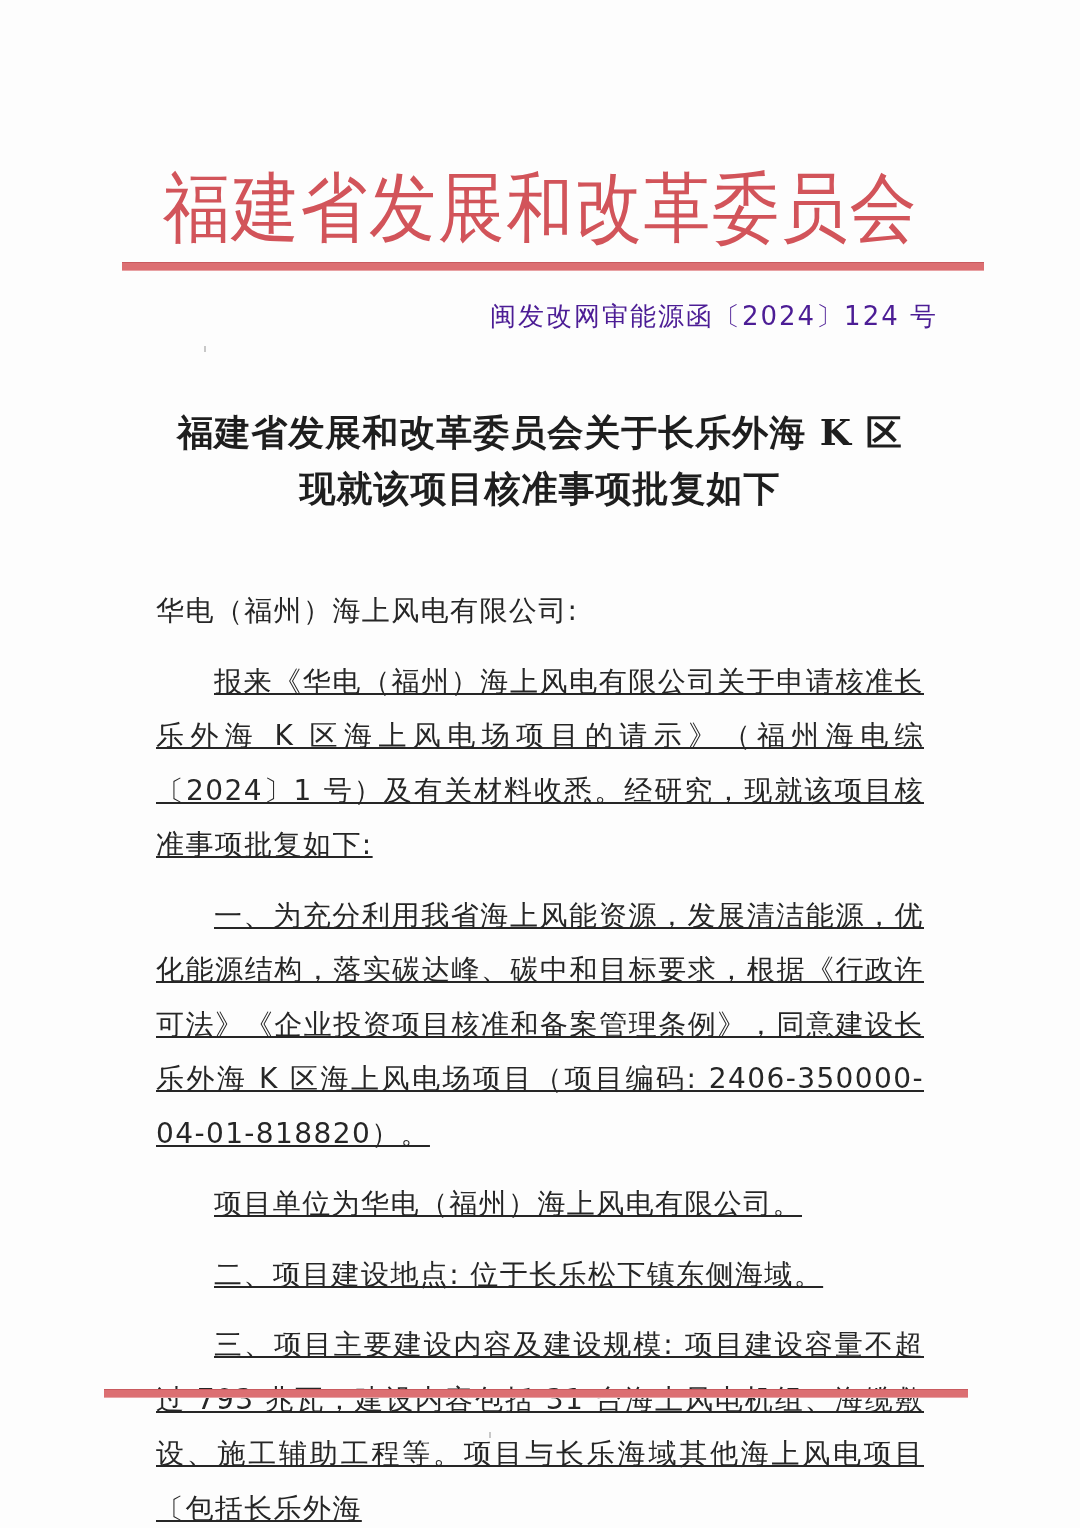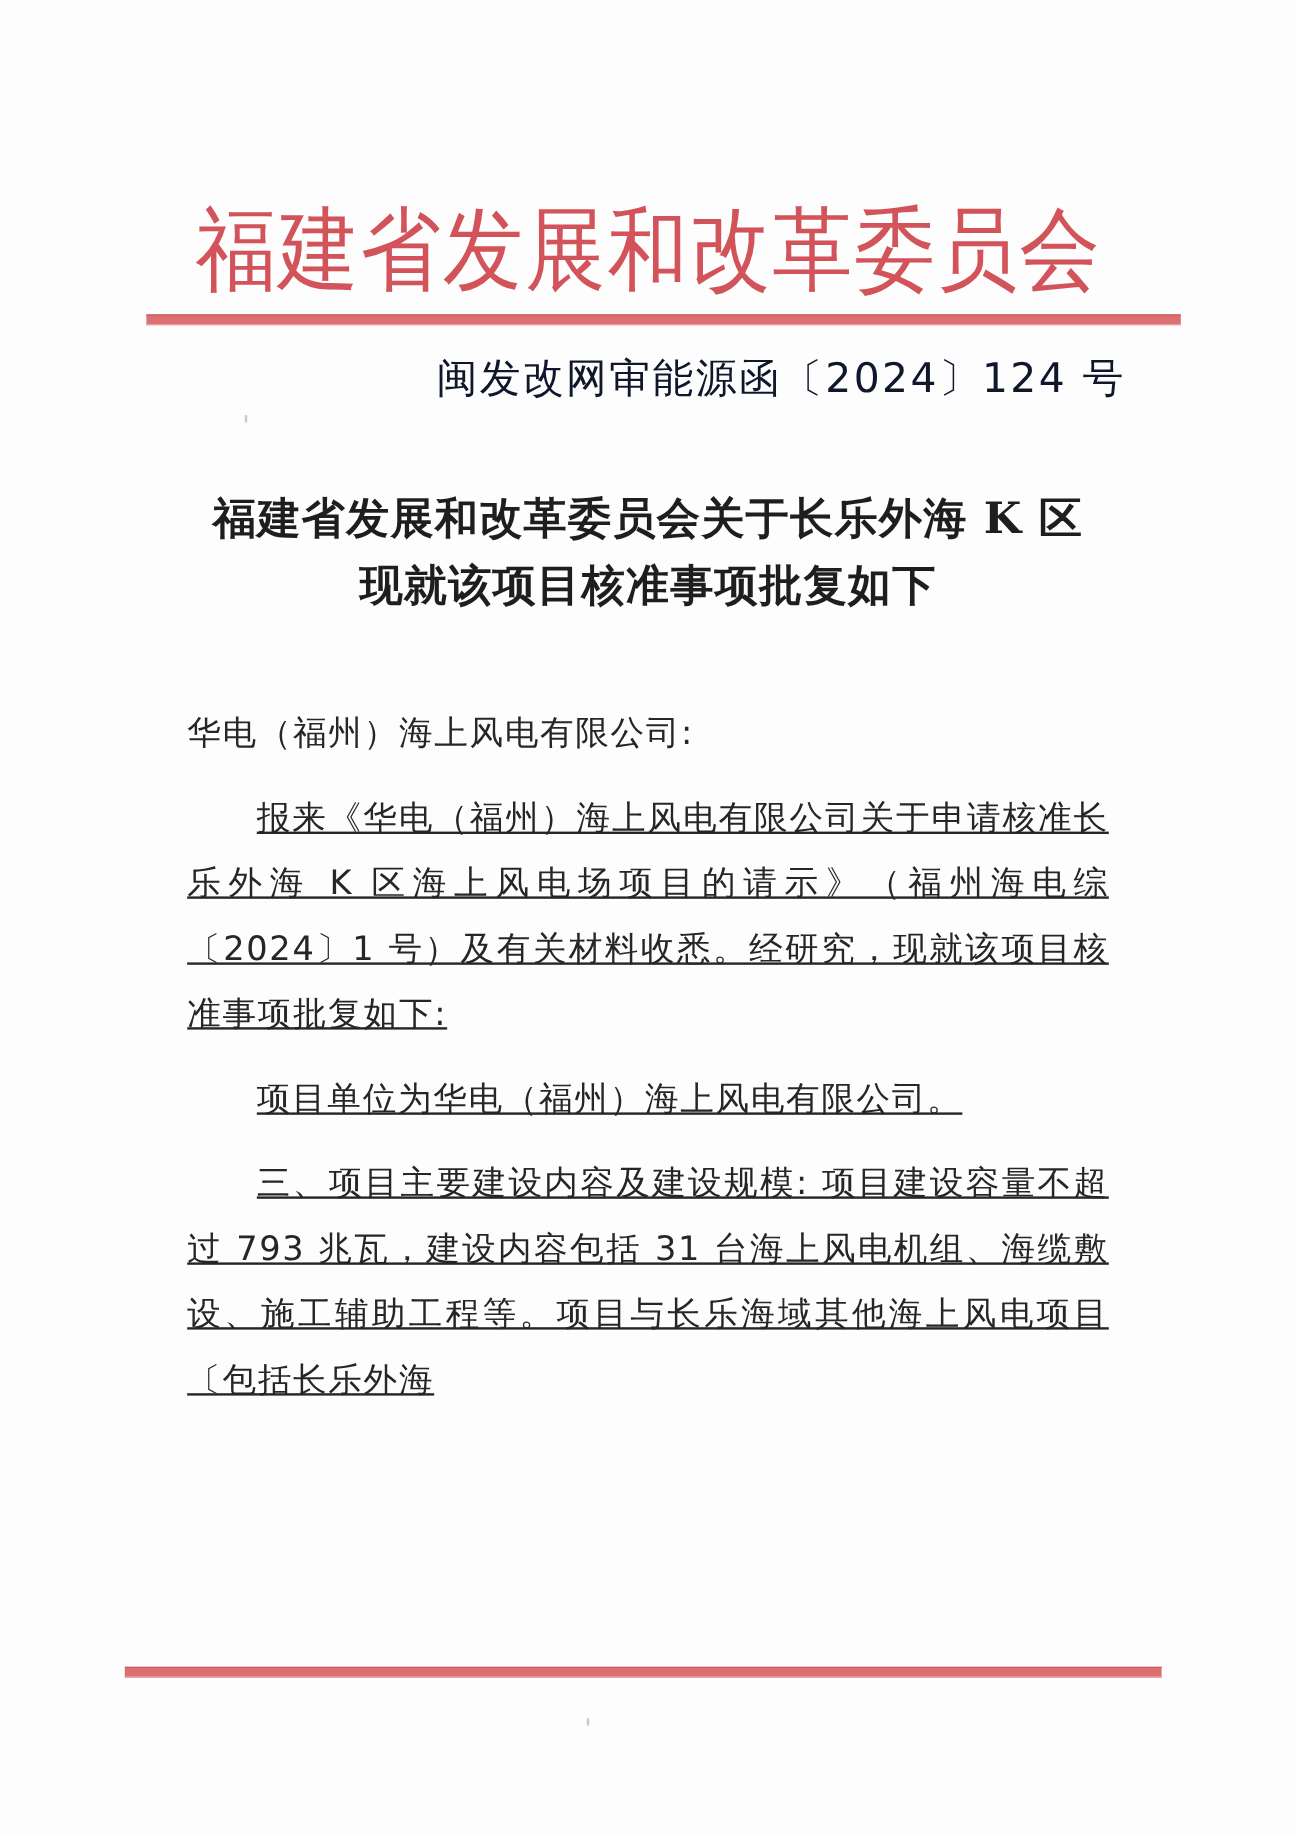--- a/index.html
+++ b/index.html
@@ -35,23 +35,23 @@
       border-top: 1px solid #c95a5f;
       border-bottom: 1px solid #e8a2a4;
     }
     .red-rule.top { left: 122px; top: 262px; width: 862px; }
     .red-rule.bottom { left: 104px; top: 1389px; width: 864px; }
     .doc-number {
       position: absolute;
       right: 142px;
       top: 298px;
       font-family: "DejaVu Sans", "Liberation Sans", sans-serif;
-      font-size: 34px;
+      font-size: 26px;
       line-height: 36px;
-      color: #0f172a;
+      color: #4c1d95;
       letter-spacing: 2px;
     }
     .doc-title {
       position: absolute;
       left: 140px;
       width: 800px;
       top: 404px;
       text-align: center;
       font-family: "DejaVu Serif", "Liberation Serif", serif;
       font-weight: bold;
@@ -90,19 +90,21 @@
 <div class="doc-number">闽发改网审能源函〔2024〕124 号</div>
 
 <div class="doc-title">
   <div>福建省发展和改革委员会关于长乐外海 K 区</div>
   <div>现就该项目核准事项批复如下</div>
 </div>
 
 <div class="body">
   <p class="salutation">华电（福州）海上风电有限公司:</p>
   <p class="indent">报来《华电（福州）海上风电有限公司关于申请核准长乐外海 K 区海上风电场项目的请示》（福州海电综〔2024〕1 号）及有关材料收悉。经研究，现就该项目核准事项批复如下:</p>
+  <p class="indent">一、为充分利用我省海上风能资源，发展清洁能源，优化能源结构，落实碳达峰、碳中和目标要求，根据《行政许可法》《企业投资项目核准和备案管理条例》，同意建设长乐外海 K 区海上风电场项目（项目编码: 2406-350000-04-01-818820）。</p>
   <p class="indent">项目单位为华电（福州）海上风电有限公司。</p>
+  <p class="indent">二、项目建设地点: 位于长乐松下镇东侧海域。</p>
   <p class="indent">三、项目主要建设内容及建设规模: 项目建设容量不超过 793 兆瓦，建设内容包括 31 台海上风电机组、海缆敷设、施工辅助工程等。项目与长乐海域其他海上风电项目〔包括长乐外海</p>
 </div>
 
 <div class="red-rule bottom"></div>
 <div class="speck" style="left:204px; top:346px;"></div>
 <div class="speck" style="left:489px; top:1432px;"></div>
 
 </body></html>

